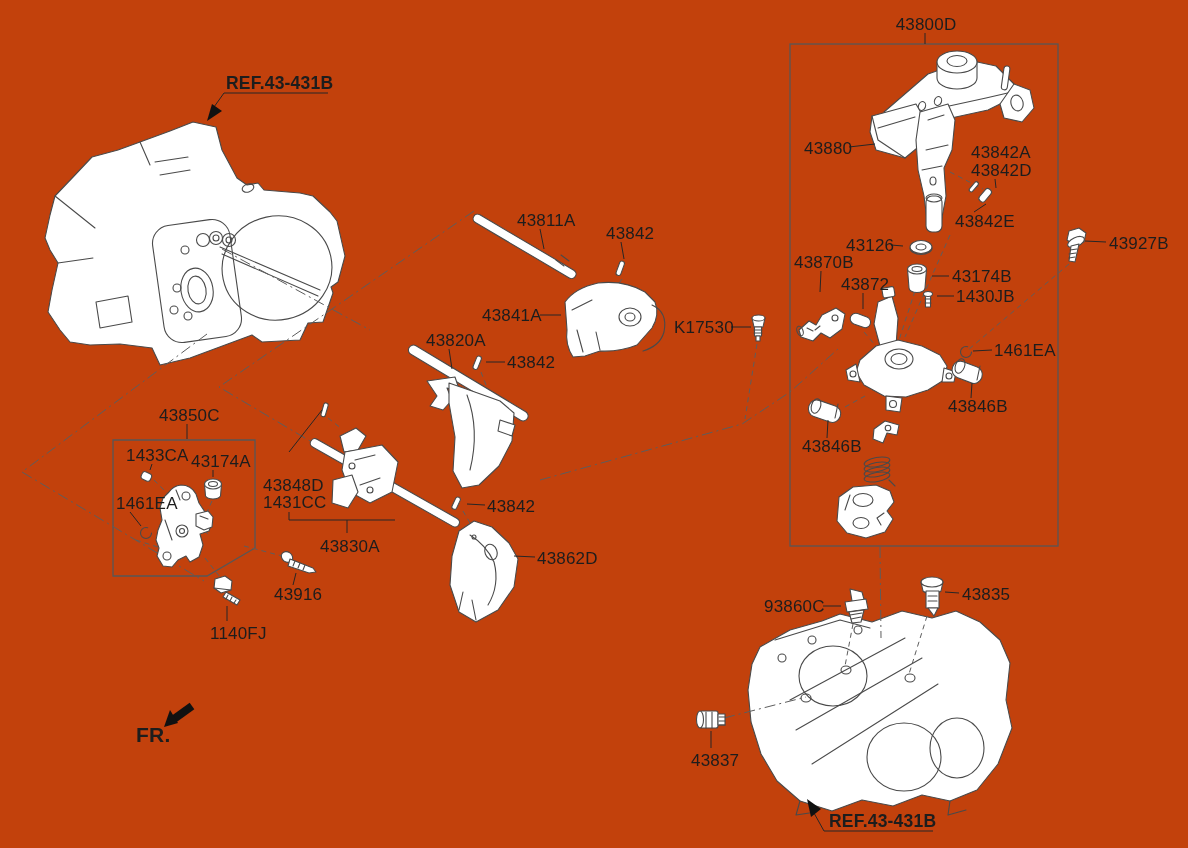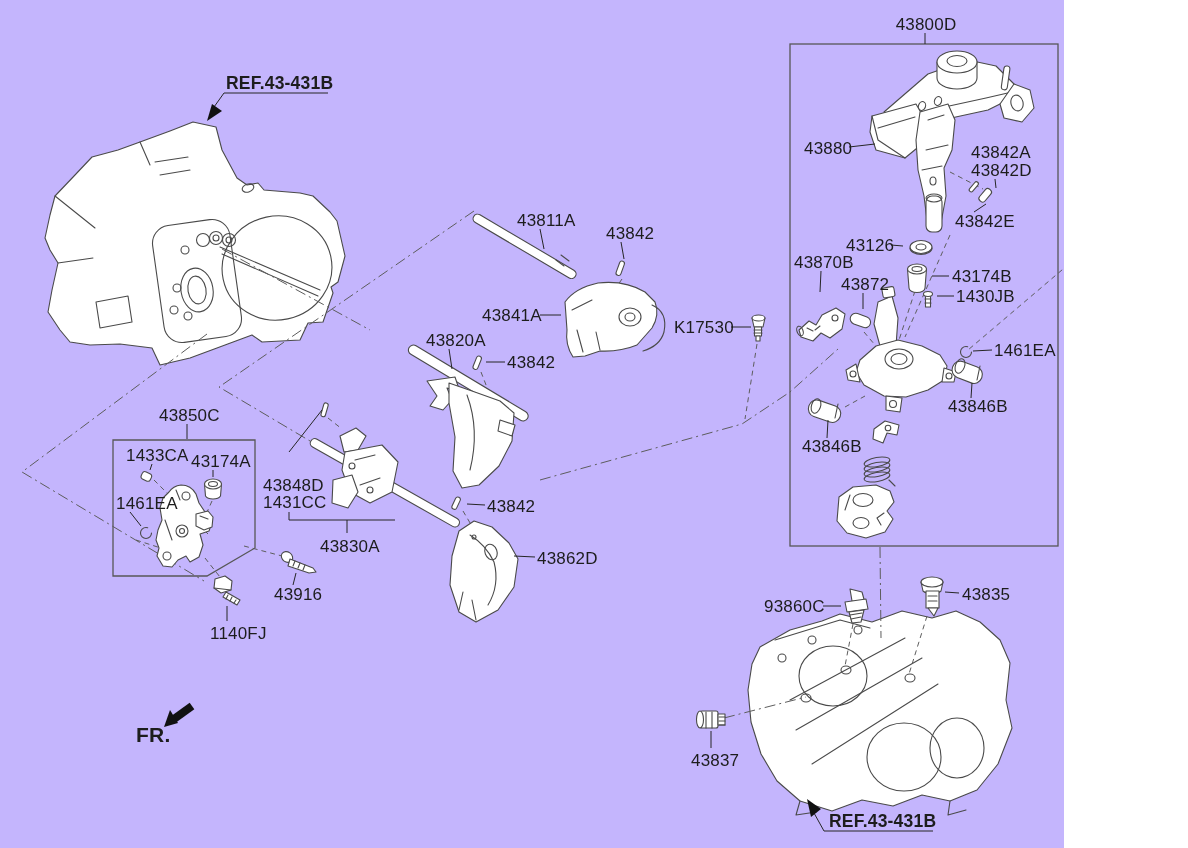--- a/index.html
+++ b/index.html
@@ -1,16 +1,16 @@
 <!DOCTYPE html>
 <html><head>
 <meta charset="utf-8">
 <style>
   html,body{margin:0;padding:0;background:#fff;}
-  .stage{position:relative;width:1064px;height:848px;background:#c4b5fd;overflow:hidden;
+  .stage{position:relative;width:1188px;height:848px;background:#c2410c;overflow:hidden;
          font-family:"Liberation Sans", sans-serif;}
   svg{display:block;}
   text{font-family:"Liberation Sans", sans-serif;font-size:17px;fill:#1d1d1d;letter-spacing:.2px;}
   .ref{font-weight:bold;font-size:17.5px;}
   .fr{font-weight:bold;font-size:21px;}
   .ln{fill:none;stroke:#4a4a4a;stroke-width:1.1;stroke-linejoin:round;stroke-linecap:round;}
   .pf{fill:#ffffff;stroke:#4a4a4a;stroke-width:1.1;stroke-linejoin:round;stroke-linecap:round;}
   .lead{fill:none;stroke:#262626;stroke-width:1;}
   .dd{fill:none;stroke:#5d5d5d;stroke-width:1;stroke-dasharray:11 4 2 4;}
   .dsh{fill:none;stroke:#5d5d5d;stroke-width:1;stroke-dasharray:5 4;}

